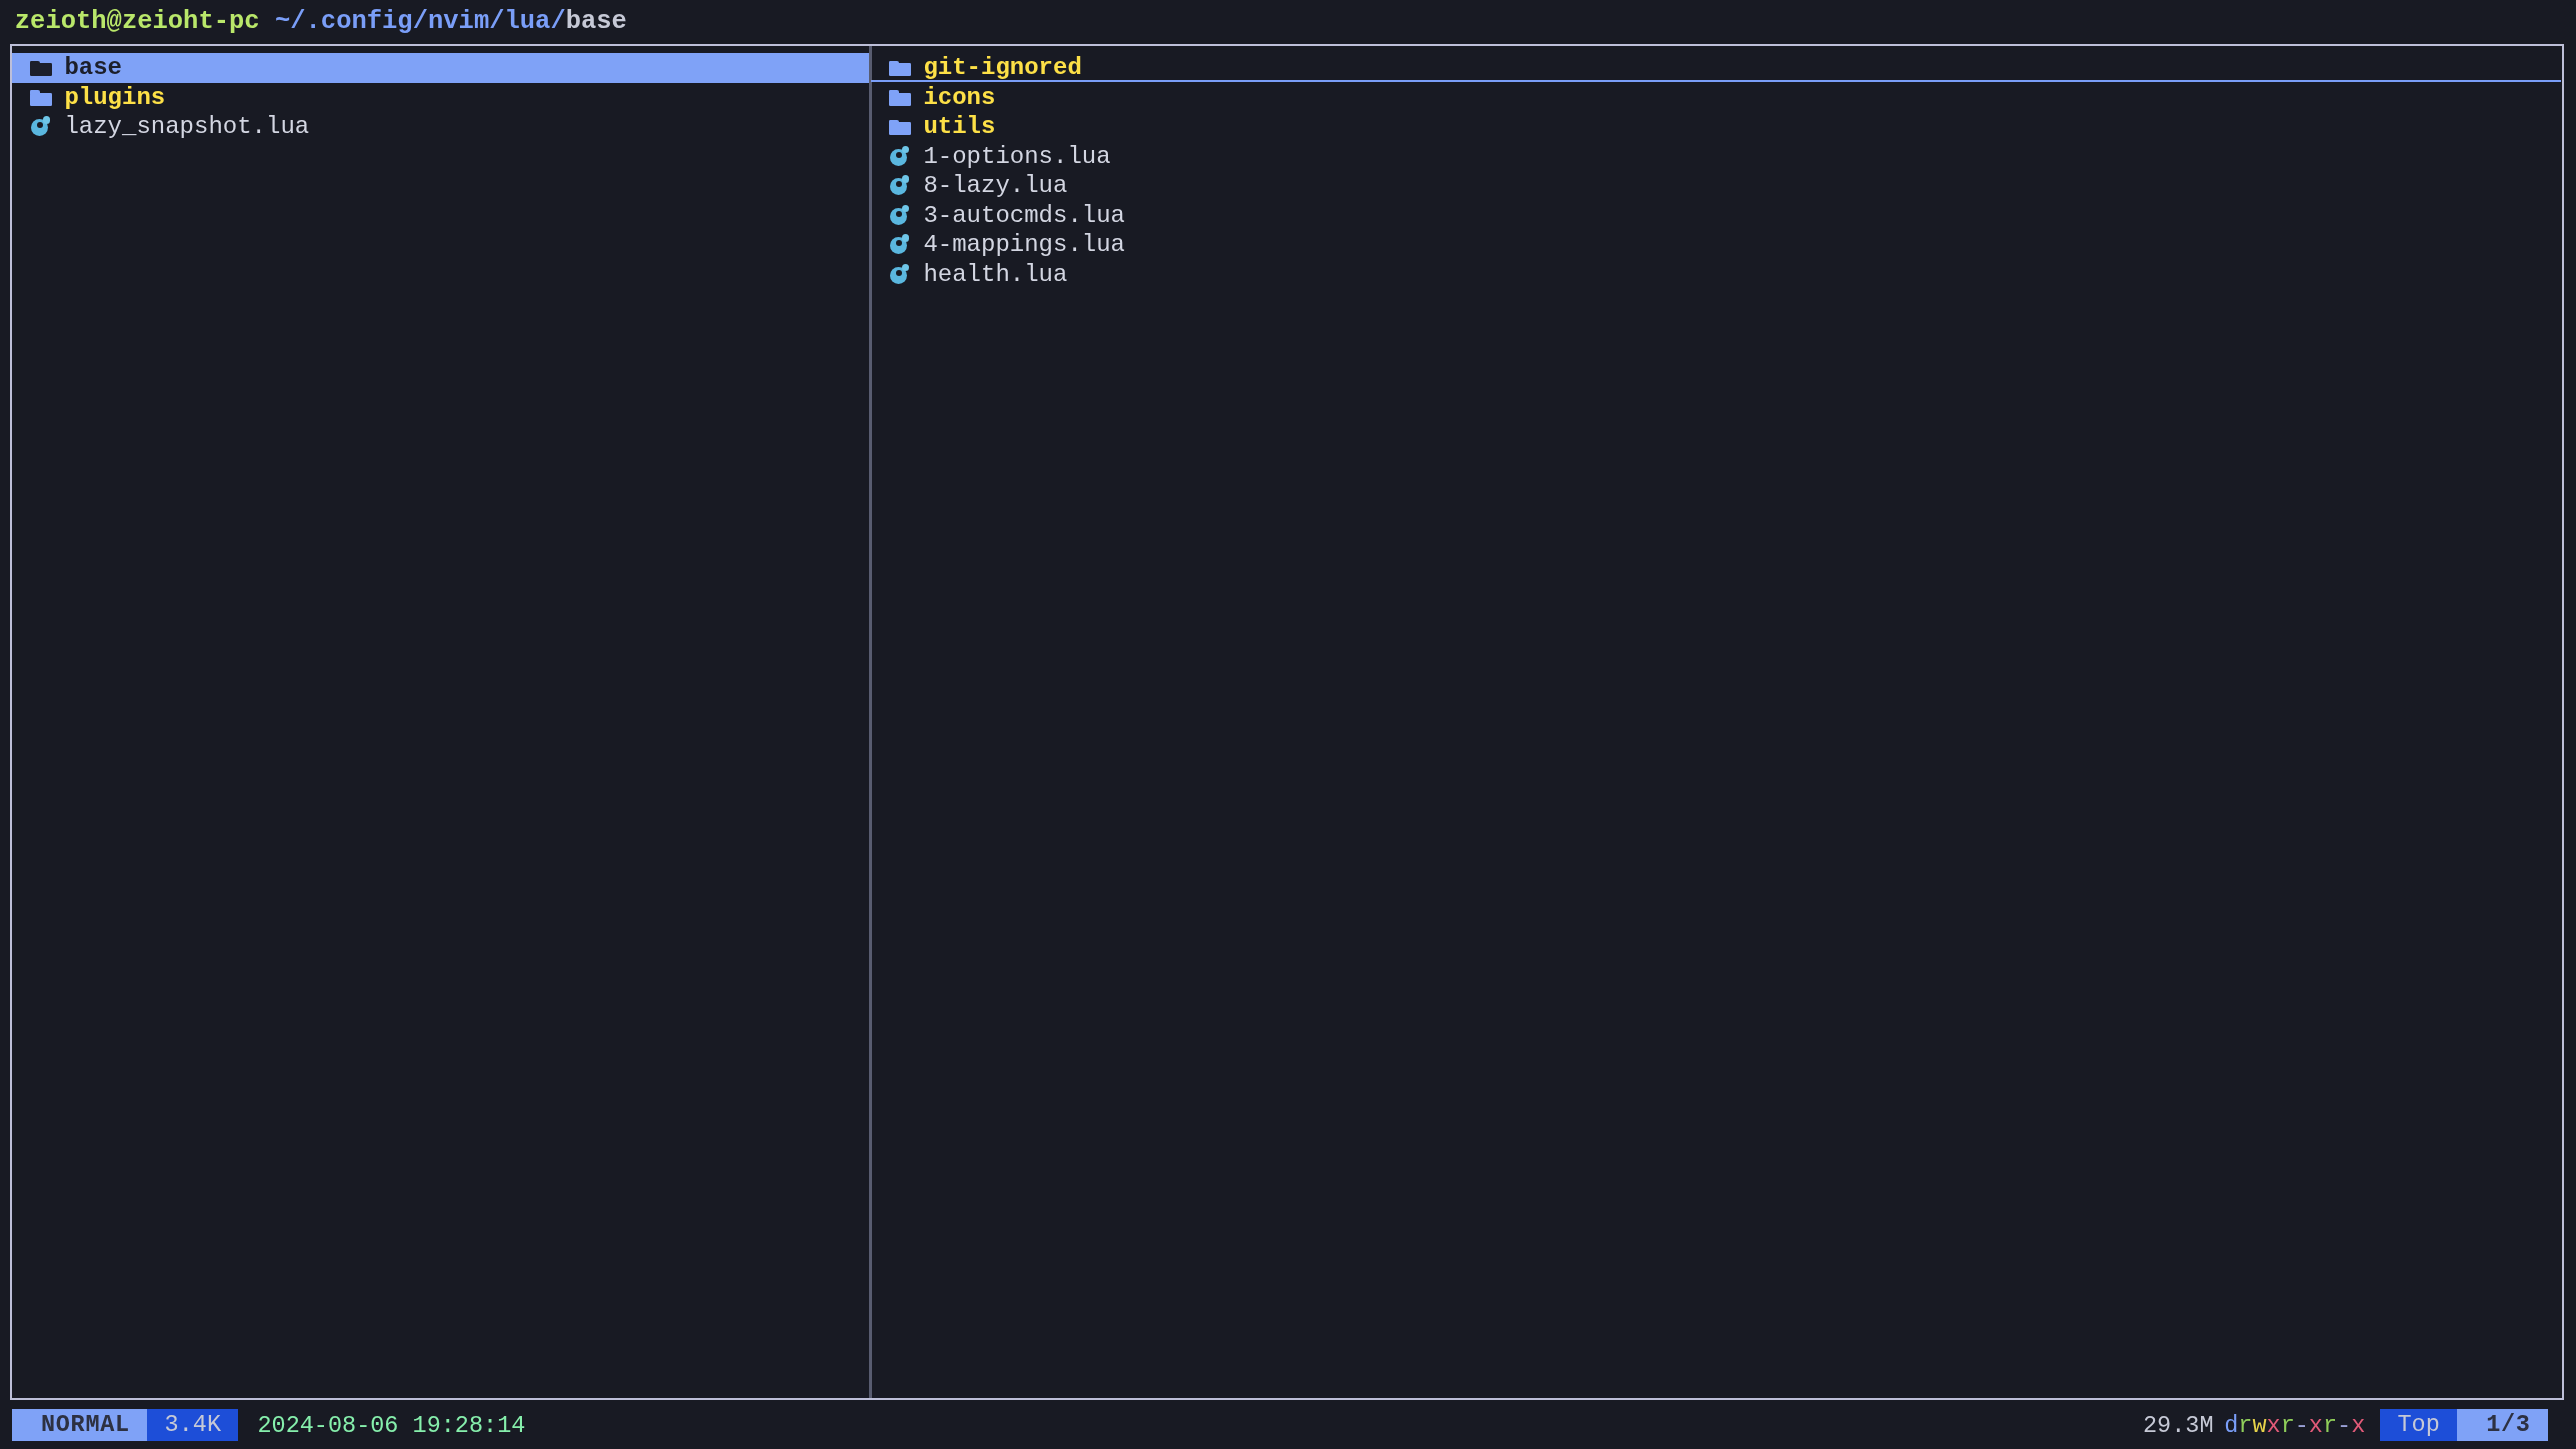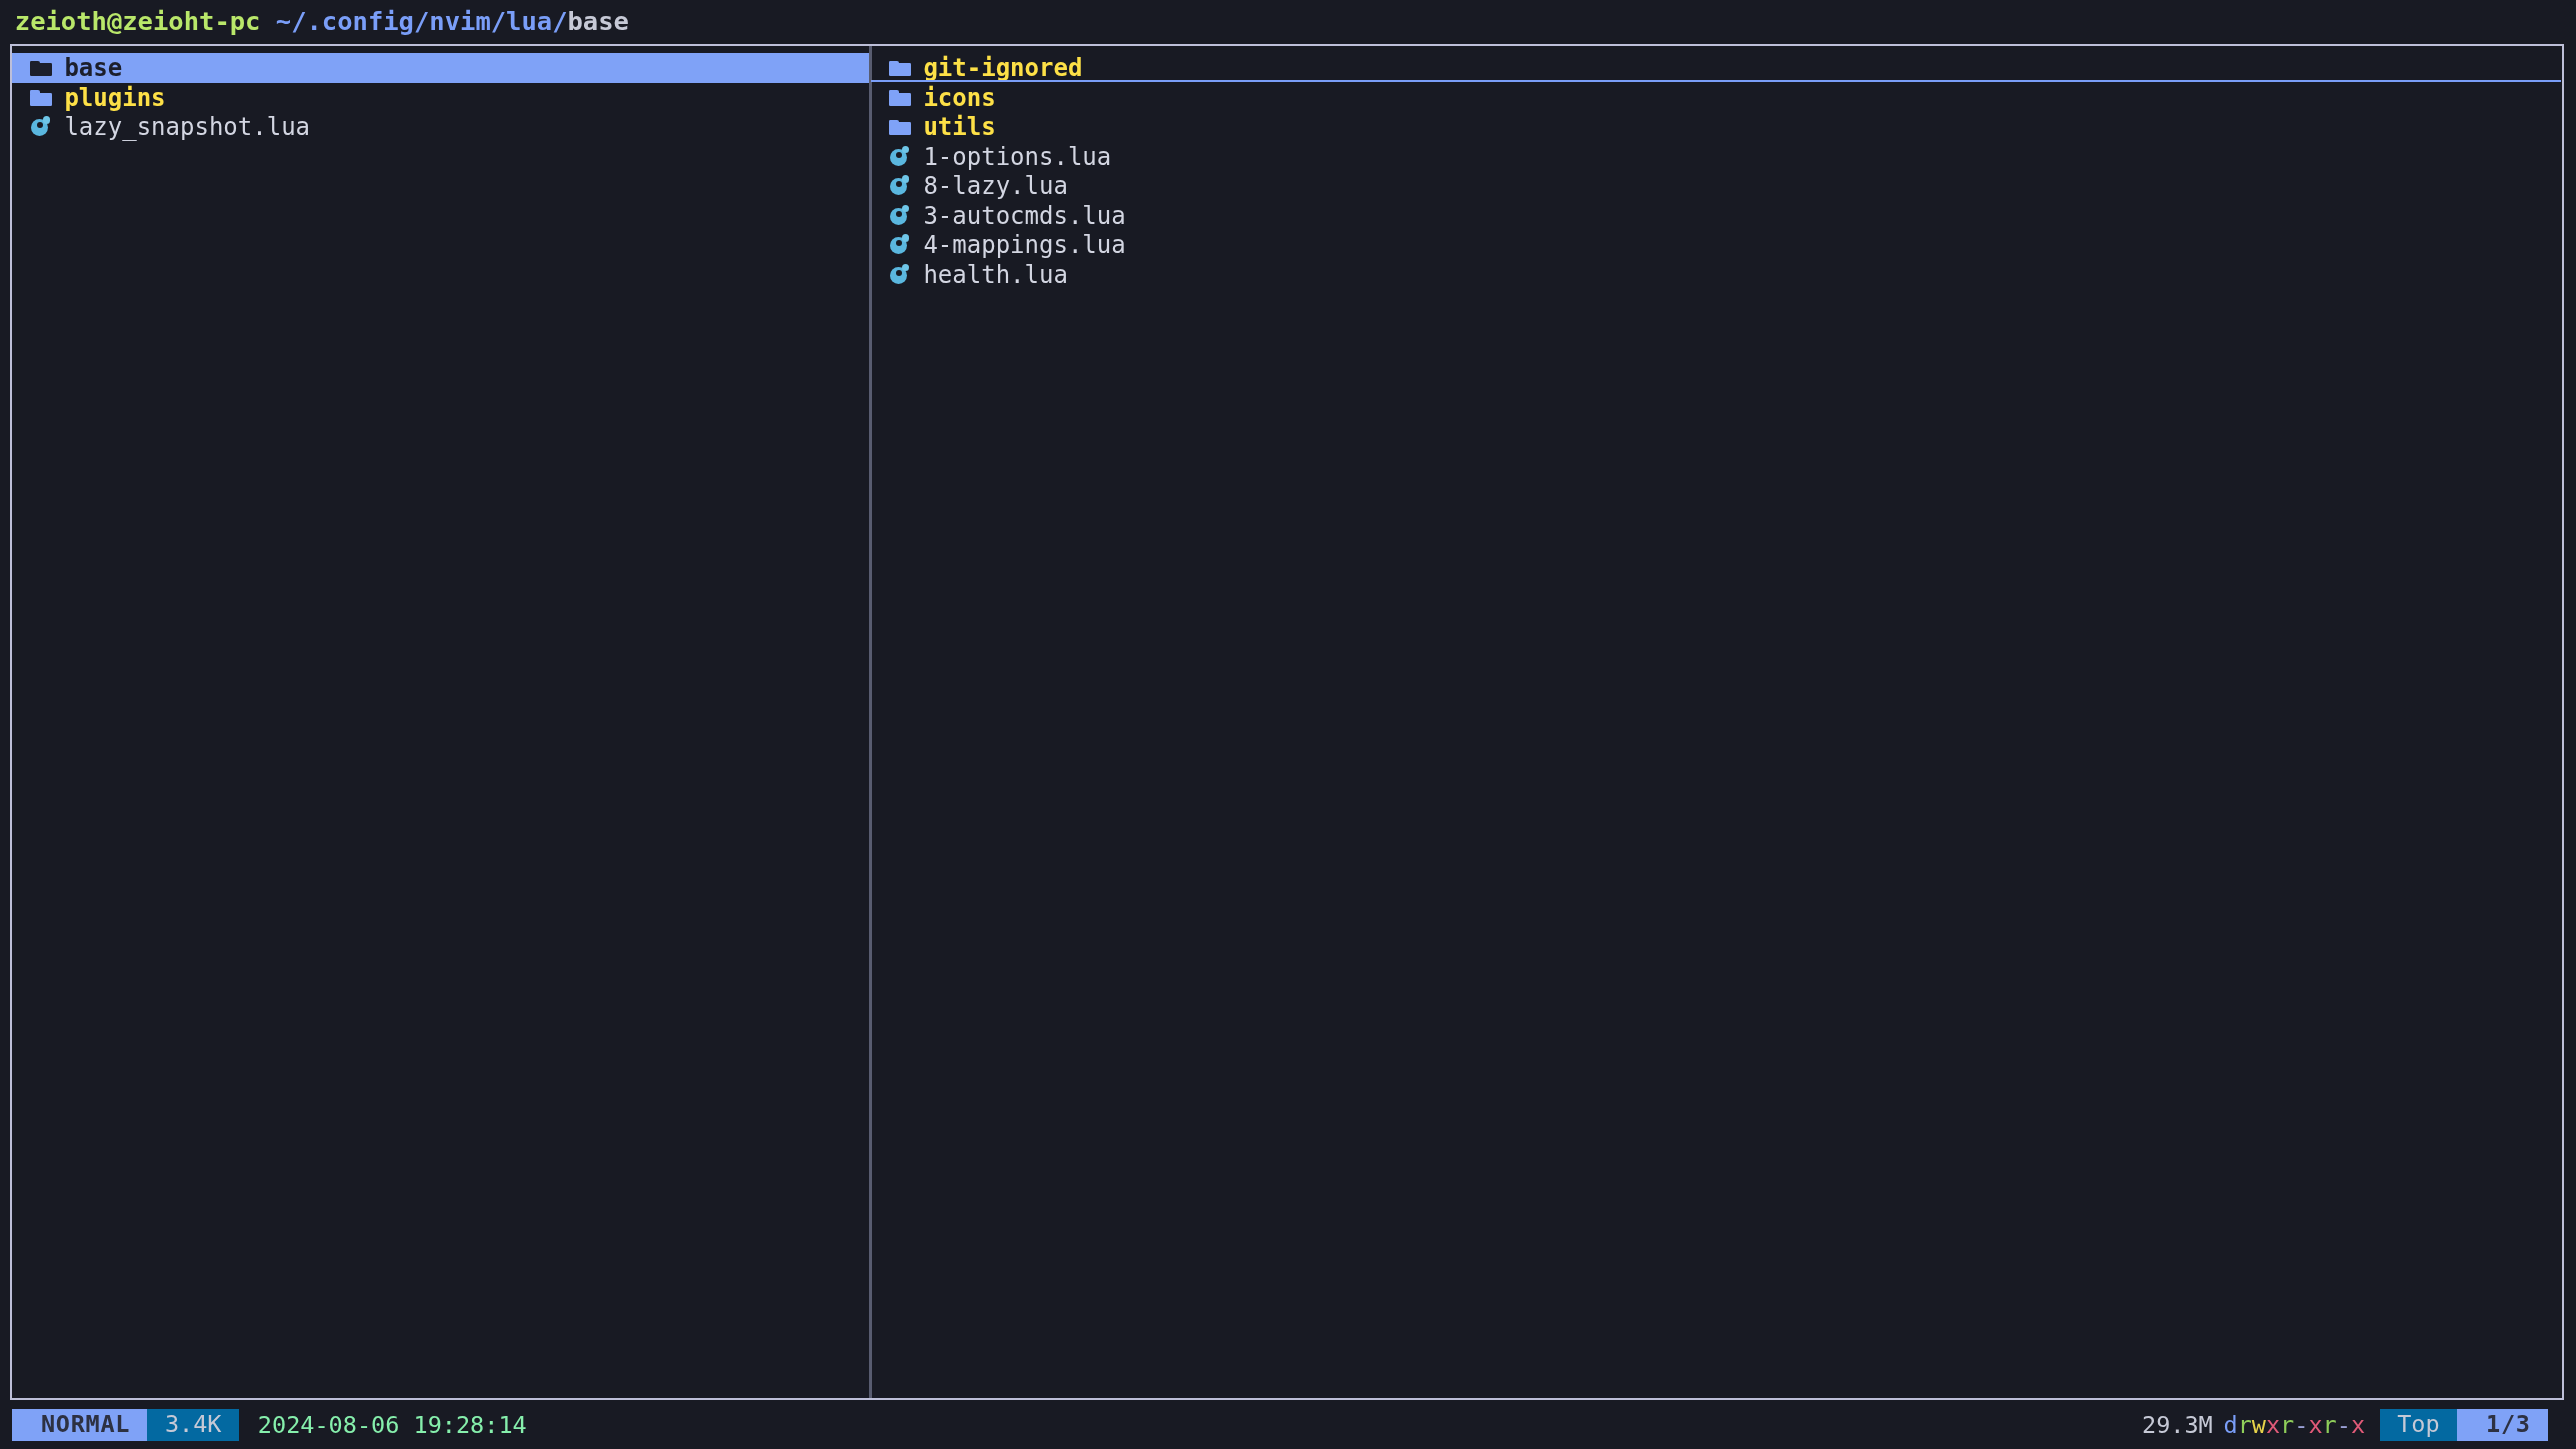--- a/index.html
+++ b/index.html
@@ -8,20 +8,21 @@
     width:2576px; height:1449px;
     background:#181a23;
     overflow:hidden;
     font-family:"DejaVu Sans Mono","Liberation Mono",monospace;
   }
 
   #app {
     position:relative;
     width:2576px; height:1449px;
     background:#181a23;
+    font-family:Liberation Mono, monospace;
   }
 
   
   .titlebar {
     position:absolute;
     left:0; top:0;
     width:2576px; height:42px;
     display:flex; align-items:center;
     padding-left:14.8px;
     font-size:25.5px;
@@ -156,21 +157,21 @@
   .sb-left  { display:flex; align-items:center; margin-left:12px; }
   .sb-right { display:flex; align-items:center; margin-left:auto; margin-right:28px; }
 
   .badge {
     height:32px;
     display:flex; align-items:center; justify-content:center;
     padding:0 17.4px;
     line-height:1;
   }
   .badge-accent { background:#7fa2f7; color:#2d3142; font-weight:bold; letter-spacing:0.7px;padding-left:29px; }
-  .badge-muted  { background:#0369a1; color:#c6c9d6; }
+  .badge-muted  { background:#1d4ed8; color:#c6c9d6; }
 
   .sb-text { color:#86efac; margin-left:19px; }
   .sb-size { color:#c6c9d6; margin-right:10.7px; }
 
   .perms { letter-spacing:0px; margin-right:14.8px; }
   .p-d { color:#7a9ef8; }
   .p-r { color:#8fce5a; }
   .p-w { color:#e6d24a; }
   .p-x { color:#e05a78; }
   .p-n { color:#9aa0d6; }

